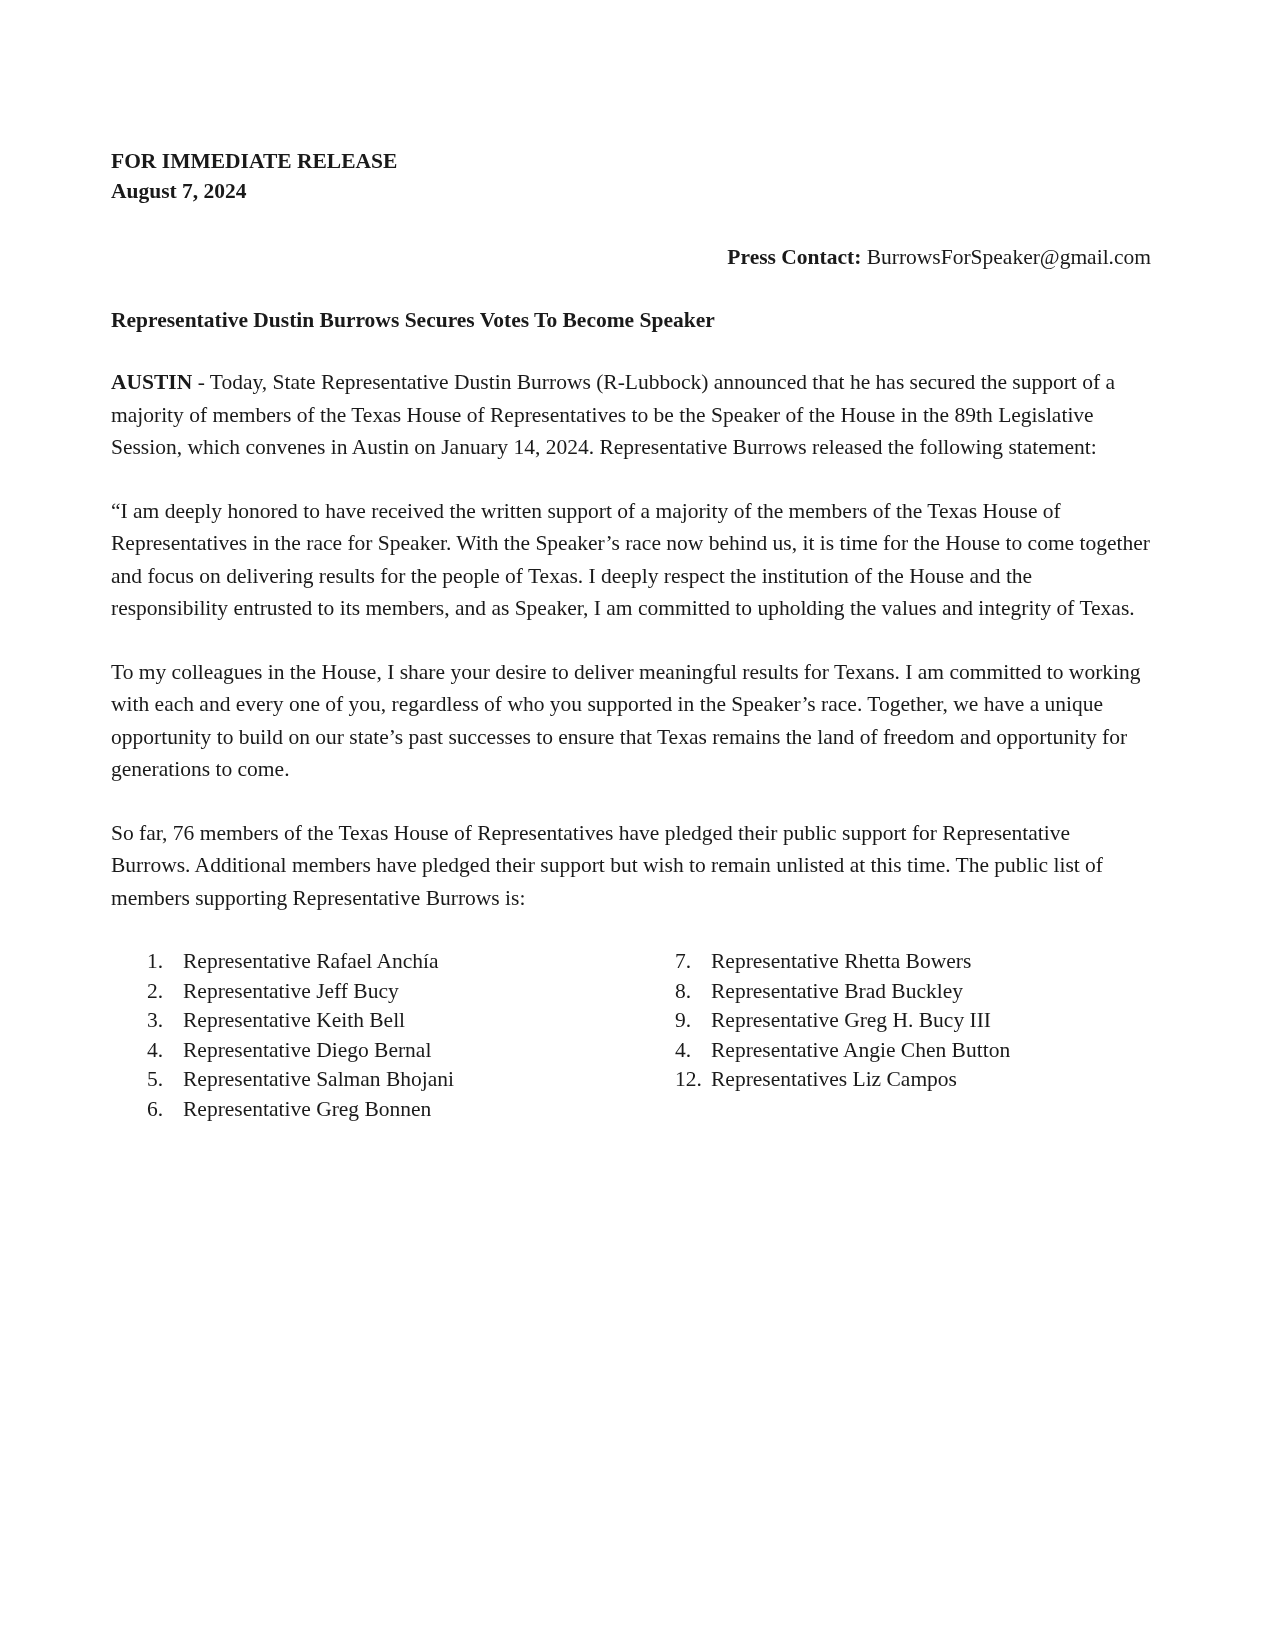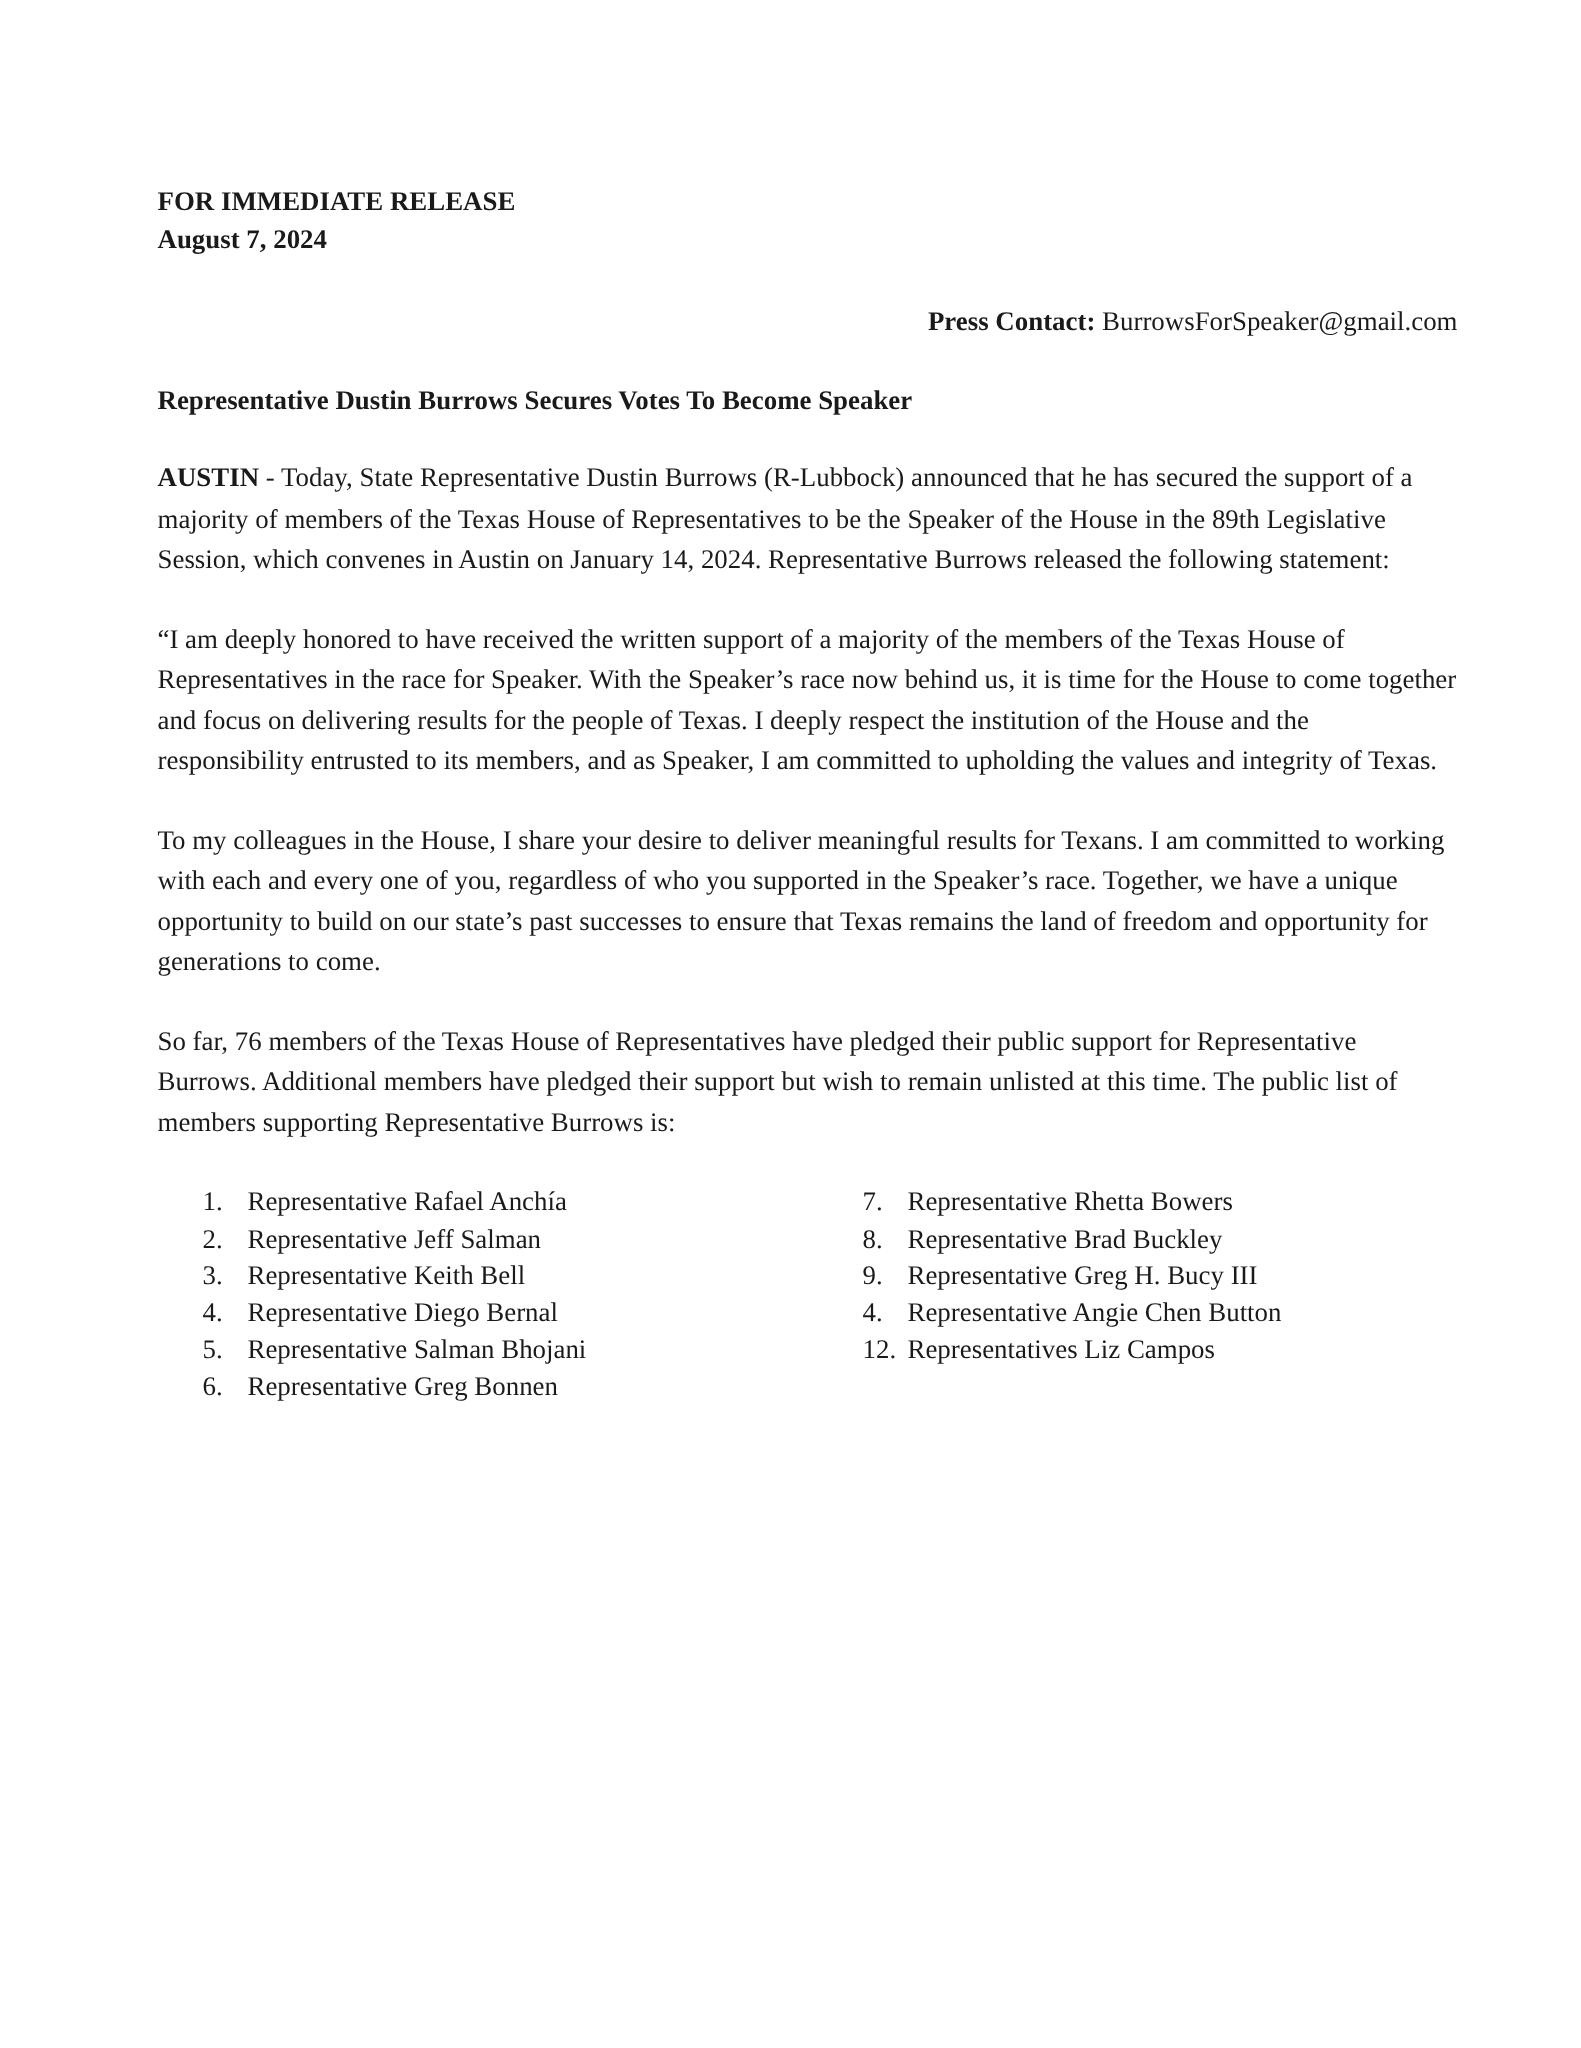--- a/index.html
+++ b/index.html
@@ -10,21 +10,21 @@
     body {
       width: 1265px;
       height: 1638px;
       position: relative;
       overflow: hidden;
       color: #1a1a1a;
       font-family: "Liberation Serif", "DejaVu Serif", serif;
     }
     .page {
       position: absolute;
-      left: 126px;
+      left: 111px;
       top: 146px;
       width: 1040px;
       font-size: 21.5px;
       line-height: 32.5px;
     }
     .release-header {
       font-weight: bold;
       line-height: 30px;
       margin: 0;
     }
@@ -101,21 +101,21 @@
   <p class="para">So far, 76 members of the Texas House of Representatives have pledged their public support for Representative Burrows. Additional members have pledged their support but wish to remain unlisted at this time. The public list of members supporting Representative Burrows is:</p>
 
   <div class="members">
     <ol class="col-left">
       <li>
           <span class="num">1.</span>
           <span>Representative Rafael Anchía</span>
         </li>
       <li>
           <span class="num">2.</span>
-          <span>Representative Jeff Salman</span>
+          <span>Representative Jeff Bucy</span>
         </li>
       <li>
           <span class="num">3.</span>
           <span>Representative Keith Bell</span>
         </li>
       <li>
           <span class="num">4.</span>
           <span>Representative Diego Bernal</span>
         </li>
       <li>

